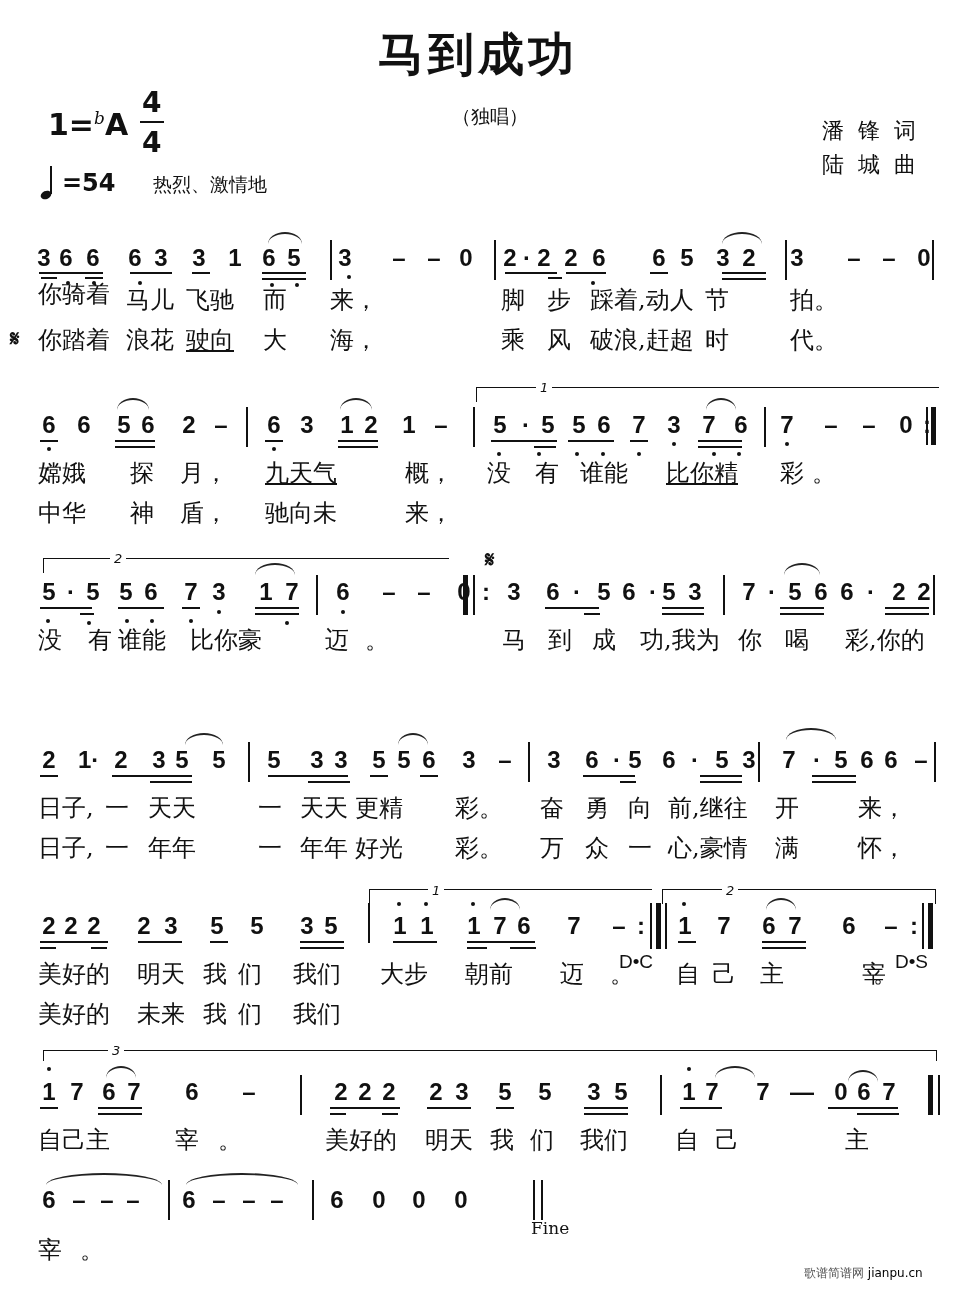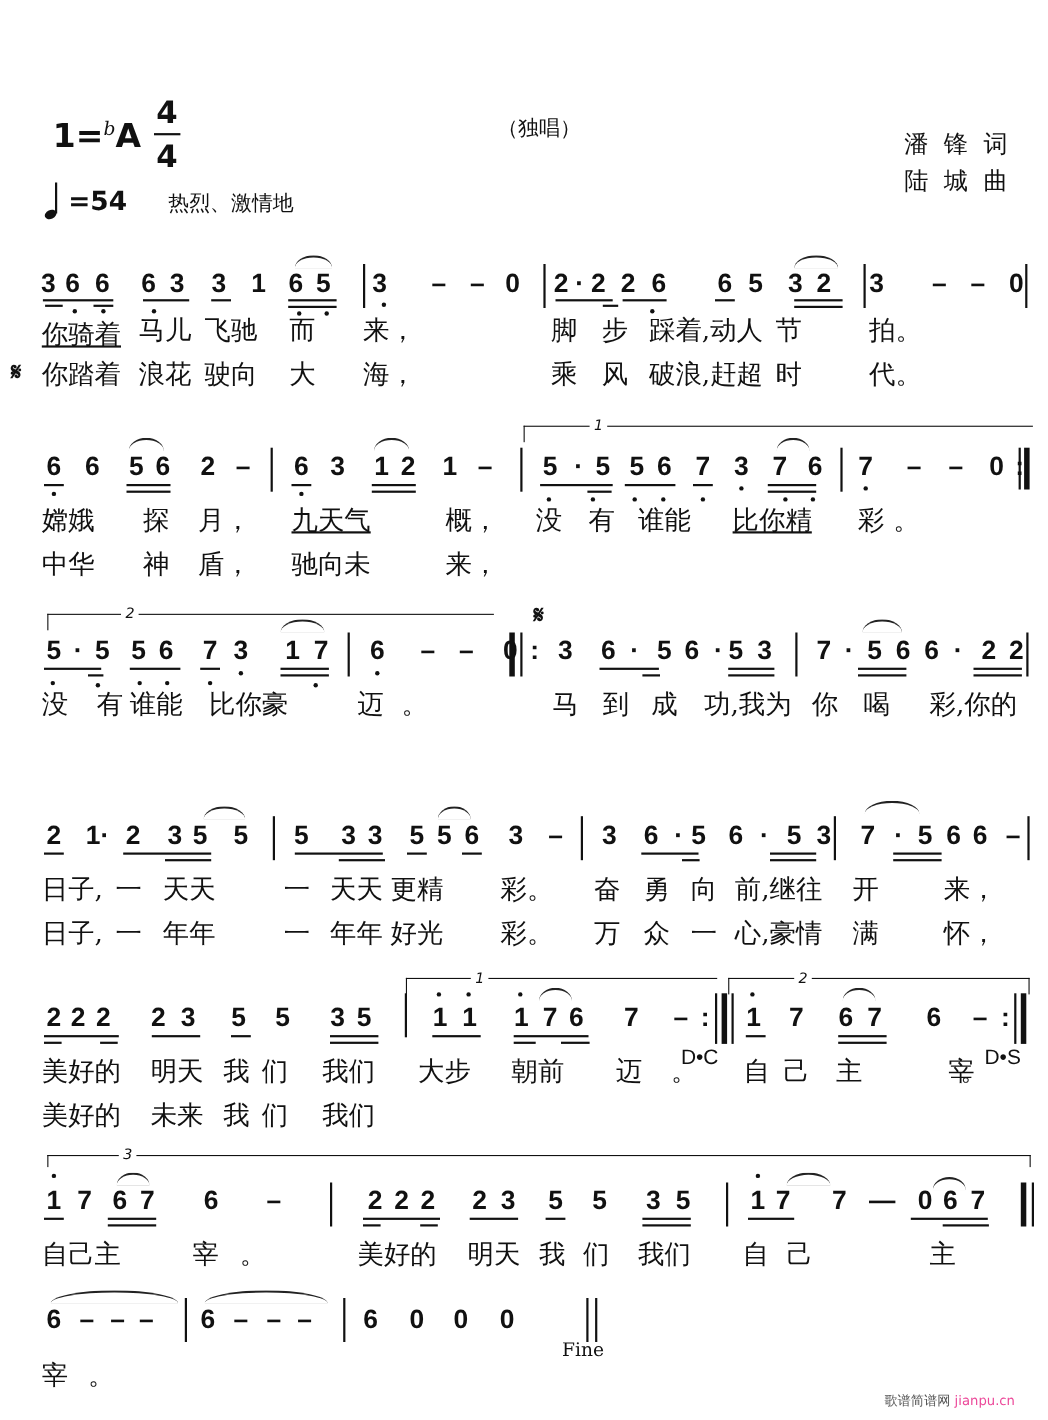--- a/index.html
+++ b/index.html
@@ -16,27 +16,28 @@
   .bar { width:2px; background:#111; }
   .thick { width:5px; background:#111; }
   .slur { border-top:2px solid #222; border-radius:50% 50% 0 0 / 100% 100% 0 0; height:10px; }
   .volta { border-top:1.5px solid #111; border-left:1.5px solid #111; height:14px; }
   .volta.r { border-right:1.5px solid #111; }
   .vnum { font-family:"DejaVu Sans", sans-serif; font-style:italic; font-size:13px; background:#fff; padding:0 4px; }
   .mark { font-family:"Liberation Sans", sans-serif; font-size:19px; }
   .segno { font-family:"DejaVu Sans", sans-serif; font-size:22px; font-weight:bold; }
   .fine { font-family:"DejaVu Serif", serif; font-size:17px; }
   .wm { font-family:"DejaVu Sans", sans-serif; font-size:12px; color:#555; }
-  .wm .en { color:#ec4899; }
+  .wm .en { color:#000000; }
 </style>
 </head>
 <body>
 
 <div id="page">
 
+  <div class="abs title" style="left:378px;top:24px;">马到成功</div>
   <div class="abs small" style="left:452px;top:104px;">（独唱）</div>
   <div class="abs hdr" style="left:48px;top:107px;">
     <span>1=</span><sup style="font-size:17px;font-style:italic;font-weight:normal;font-family:'DejaVu Serif',serif;">b</sup><span>A</span>
   </div>
   <div class="abs hdr" style="left:142px;top:86px;font-size:28px;">4</div>
   <div class="abs" style="left:140px;top:121px;width:24px;height:2px;background:#111;"></div>
   <div class="abs hdr" style="left:142px;top:126px;font-size:28px;">4</div>
 
   <div class="abs" style="left:40px;top:164px;">
     <svg width="14" height="38" viewBox="0 0 14 38">
@@ -96,33 +97,33 @@
       <div class="abs dot" style="left: 591px; top: 281px;"></div>
       <div class="abs ul" style="left: 650px; top: 272px; width: 18px;"></div>
       <div class="abs ul" style="left: 722px; top: 272px; width: 44px;"></div>
       <div class="abs ul" style="left: 722px; top: 278px; width: 44px;"></div>
       <div class="abs slur" style="left: 268px; top: 232px; width: 34px;"></div>
       <div class="abs slur" style="left: 722px; top: 232px; width: 40px;"></div>
       <div class="abs bar" style="left: 330px; top: 240px; height: 40px;"></div>
       <div class="abs bar" style="left: 494px; top: 240px; height: 40px;"></div>
       <div class="abs bar" style="left: 785px; top: 240px; height: 40px;"></div>
       <div class="abs bar" style="left: 932px; top: 240px; height: 40px;"></div>
-      <div class="abs ly" style="left: 38px; top: 290px; text-decoration: underline;">你骑着</div>
+      <div class="abs ly" style="left: 38px; top: 280px;">你骑着</div>
       <div class="abs ly" style="left: 126px; top: 286px;">马儿</div>
       <div class="abs ly" style="left: 186px; top: 286px;">飞驰</div>
       <div class="abs ly" style="left: 263px; top: 286px;">而</div>
       <div class="abs ly" style="left: 330px; top: 286px;">来，</div>
       <div class="abs ly" style="left: 501px; top: 286px;">脚</div>
       <div class="abs ly" style="left: 547px; top: 286px;">步</div>
       <div class="abs ly" style="left: 590px; top: 286px;">踩着,动人</div>
       <div class="abs ly" style="left: 705px; top: 286px;">节</div>
       <div class="abs ly" style="left: 790px; top: 286px;">拍。</div>
       <div class="abs ly" style="left: 38px; top: 326px;">你踏着</div>
       <div class="abs ly" style="left: 126px; top: 326px;">浪花</div>
-      <div class="abs ly" style="left: 186px; top: 326px;">驶向</div>
+      <div class="abs ly" style="left: 186px; top: 326px; text-decoration: underline;">驶向</div>
       <div class="abs ly" style="left: 263px; top: 326px;">大</div>
       <div class="abs ly" style="left: 330px; top: 326px;">海，</div>
       <div class="abs ly" style="left: 501px; top: 326px;">乘</div>
       <div class="abs ly" style="left: 547px; top: 326px;">风</div>
       <div class="abs ly" style="left: 590px; top: 326px;">破浪,赶超</div>
       <div class="abs ly" style="left: 705px; top: 326px;">时</div>
       <div class="abs ly" style="left: 790px; top: 326px;">代。</div>
       <div class="abs segno" style="left: 10px; top: 326px;">𝄋</div>
       <div class="abs n" style="left: 40px; top: 413px;">6</div>
       <div class="abs n" style="left: 75px; top: 413px;">6</div>
@@ -491,21 +492,21 @@
       <div class="abs n" style="left: 328px; top: 1188px;">6</div>
       <div class="abs n" style="left: 370px; top: 1188px;">0</div>
       <div class="abs n" style="left: 410px; top: 1188px;">0</div>
       <div class="abs n" style="left: 452px; top: 1188px;">0</div>
       <div class="abs slur" style="left: 46px; top: 1173px; width: 116px;"></div>
       <div class="abs slur" style="left: 186px; top: 1173px; width: 112px;"></div>
       <div class="abs bar" style="left: 168px; top: 1180px; height: 40px;"></div>
       <div class="abs bar" style="left: 312px; top: 1180px; height: 40px;"></div>
       <div class="abs bar" style="left: 533px; top: 1180px; height: 40px;"></div>
       <div class="abs bar" style="left: 541px; top: 1180px; height: 40px;"></div>
-      <div class="abs fine" style="left: 511px; top: 1218px;">Fine</div>
+      <div class="abs fine" style="left: 531px; top: 1218px;">Fine</div>
       <div class="abs ly" style="left: 38px; top: 1236px;">宰</div>
       <div class="abs ly" style="left: 80px; top: 1236px;">。</div>
     </div>
 
   <div class="abs wm" style="left:804px;top:1265px;">
     <span>歌谱简谱网</span>
     <span class="en">jianpu.cn</span>
   </div>
 </div>
 

